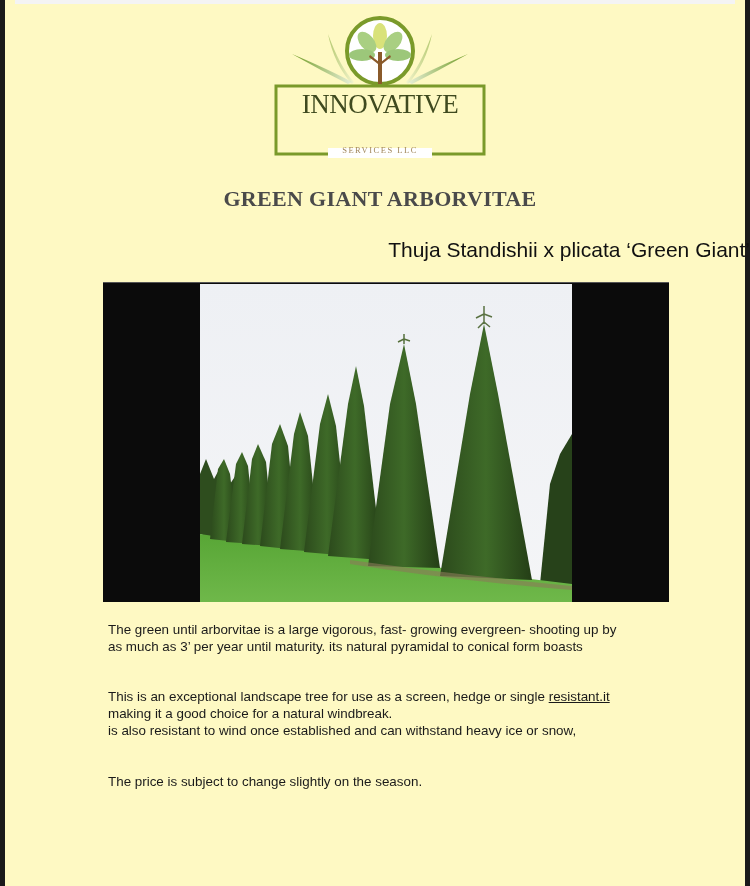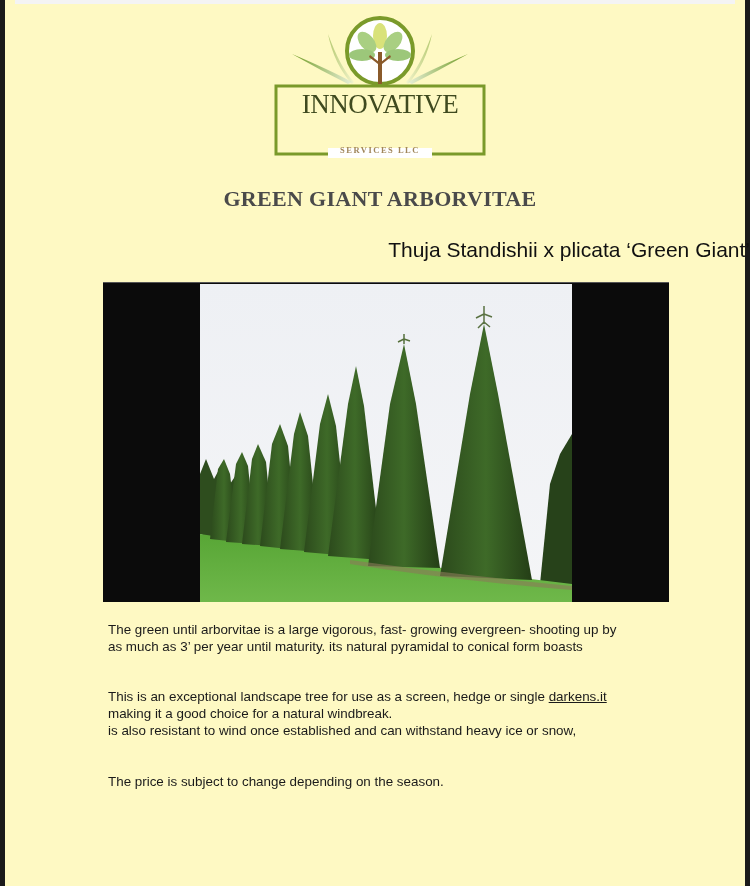--- a/index.html
+++ b/index.html
@@ -22,21 +22,21 @@
   .logo svg { display: block; }
   .logo-text {
     position: absolute; left: 0; width: 220px; text-align: center;
     font-family: "Liberation Serif", serif; color: #3f4a1f;
     letter-spacing: -0.5px;
   }
   .logo-l1 { top: 79px; font-size: 27px; line-height: 27px; }
   .logo-l2 { top: 104px; font-size: 27px; line-height: 27px; }
   .logo-l3 {
     top: 133px; font-size: 8.5px; line-height: 10px; color: #a0865a;
-    font-weight: bold; letter-spacing: 1.5px;
+    font-weight: normal; letter-spacing: 1.5px;
   }
   .title {
     position: absolute; left: 5px; width: 750px; top: 186px; text-align: center;
     font-family: "Liberation Serif", serif; font-weight: bold; font-size: 22px;
     color: #4a4a4a; letter-spacing: 0.3px; margin-left: -5px;
   }
   .subtitle {
     position: absolute; left: 0; width: 750px; top: 238px; text-align: right;
     font-size: 21px; color: #111; margin-left: -5px;
   }
@@ -145,21 +145,21 @@
       </svg>
     </div>
   </div>
 
   <div class="body-text p1">
     <div>The green until arborvitae is a large vigorous, fast- growing evergreen- shooting up by</div>
     <div>as much as 3’ per year until maturity. its natural pyramidal to conical form boasts</div>
   </div>
 
   <div class="body-text p2">
-    <div><span>This  is an exceptional landscape tree for use as a screen, hedge or single </span><span class="link">darkens.it</span></div>
+    <div><span>This  is an exceptional landscape tree for use as a screen, hedge or single </span><span class="link">resistant.it</span></div>
     <div>making it a good choice  for a natural windbreak.</div>
     <div>is also resistant to wind once established and can withstand heavy ice or snow,</div>
   </div>
 
   <div class="body-text p3">
-    <div>The price is subject to change depending on the season.</div>
+    <div>The price is subject to change slightly on the season.</div>
   </div>
 </div>
 
 </body></html>

